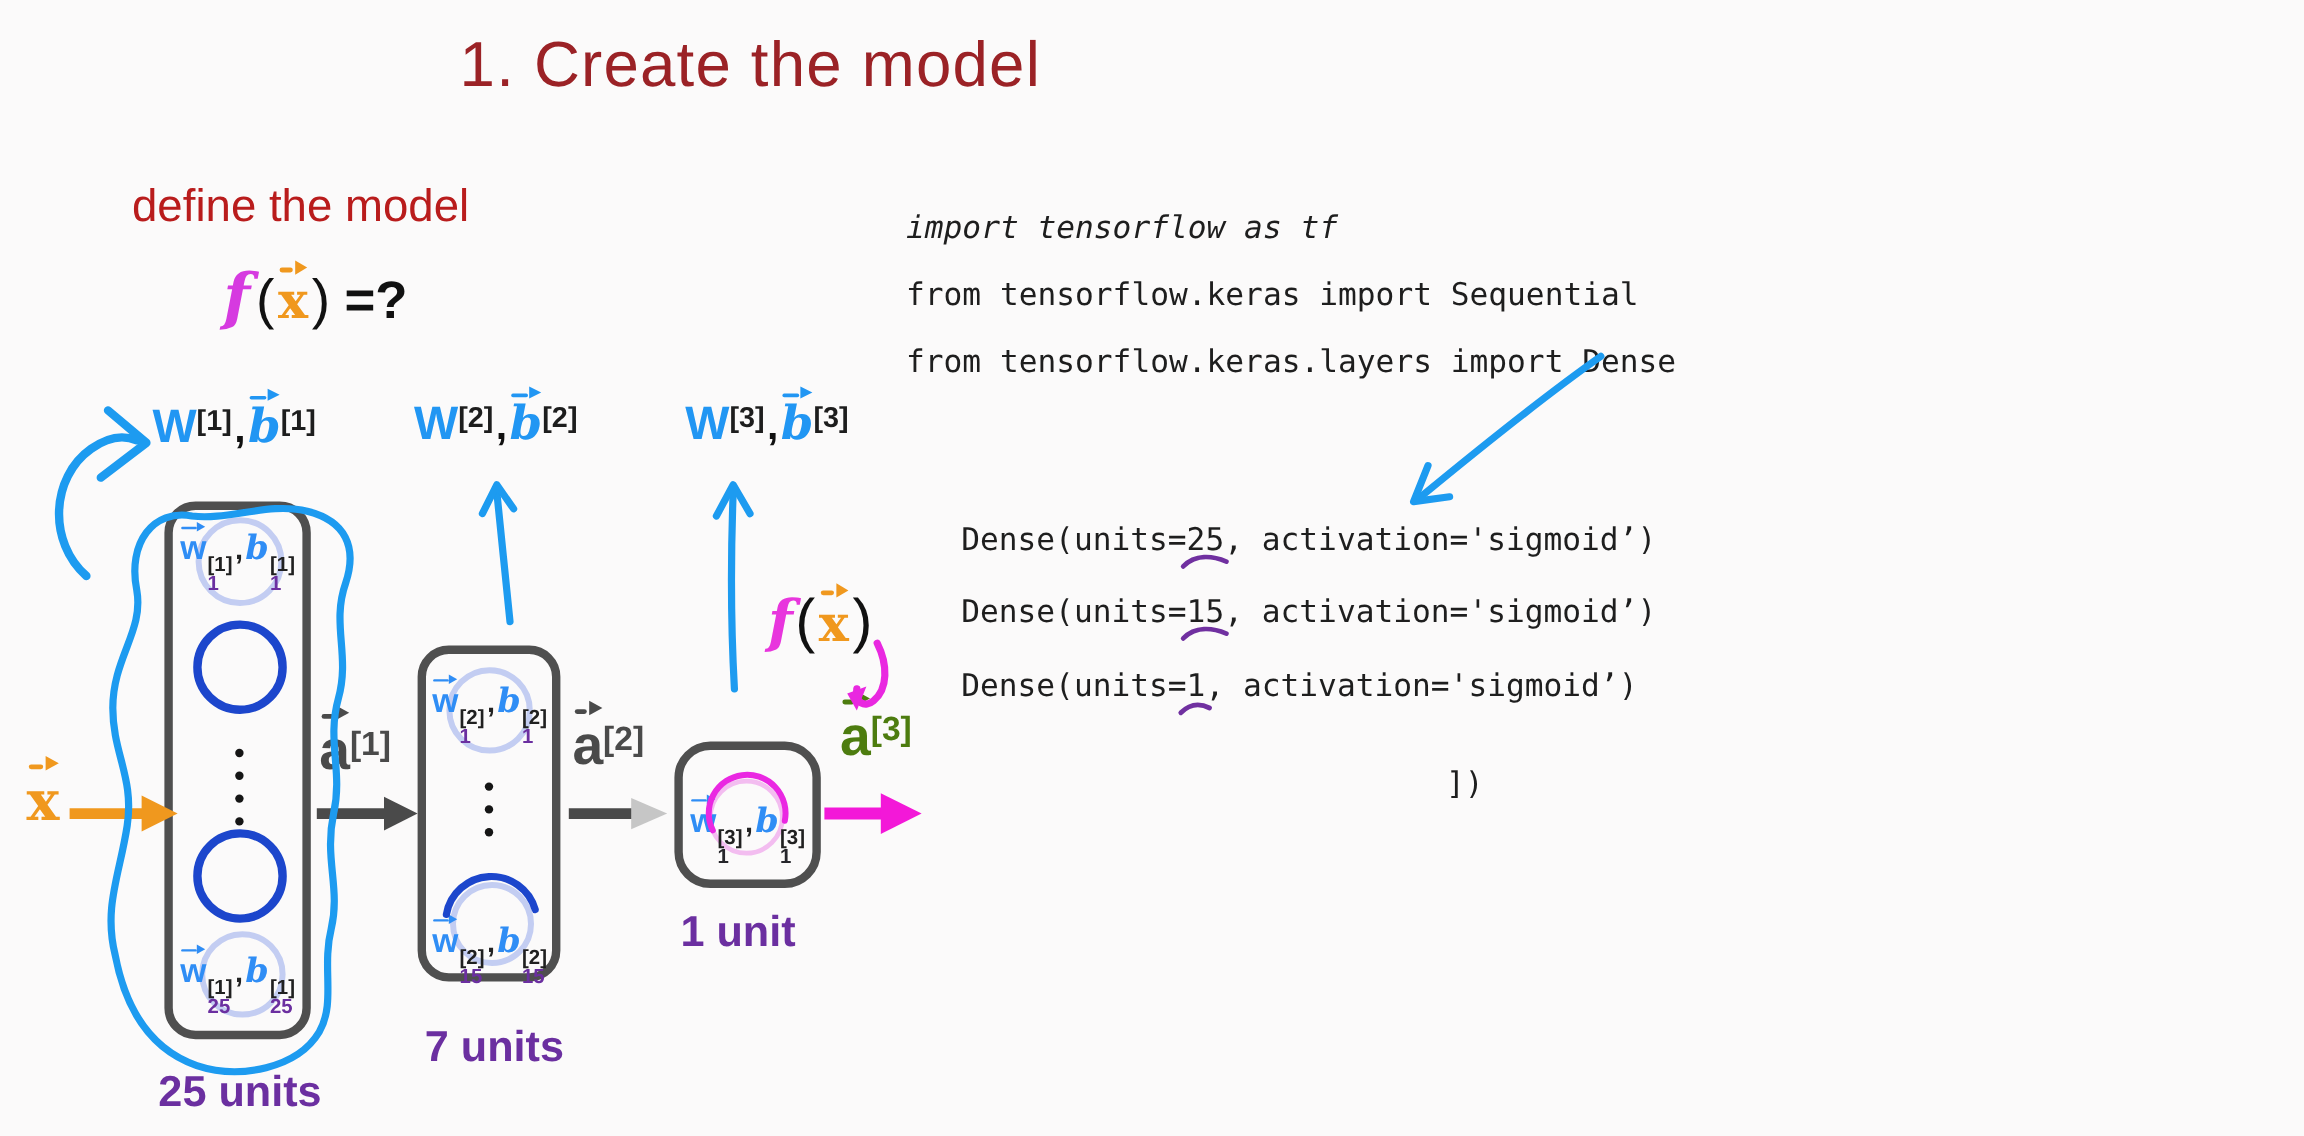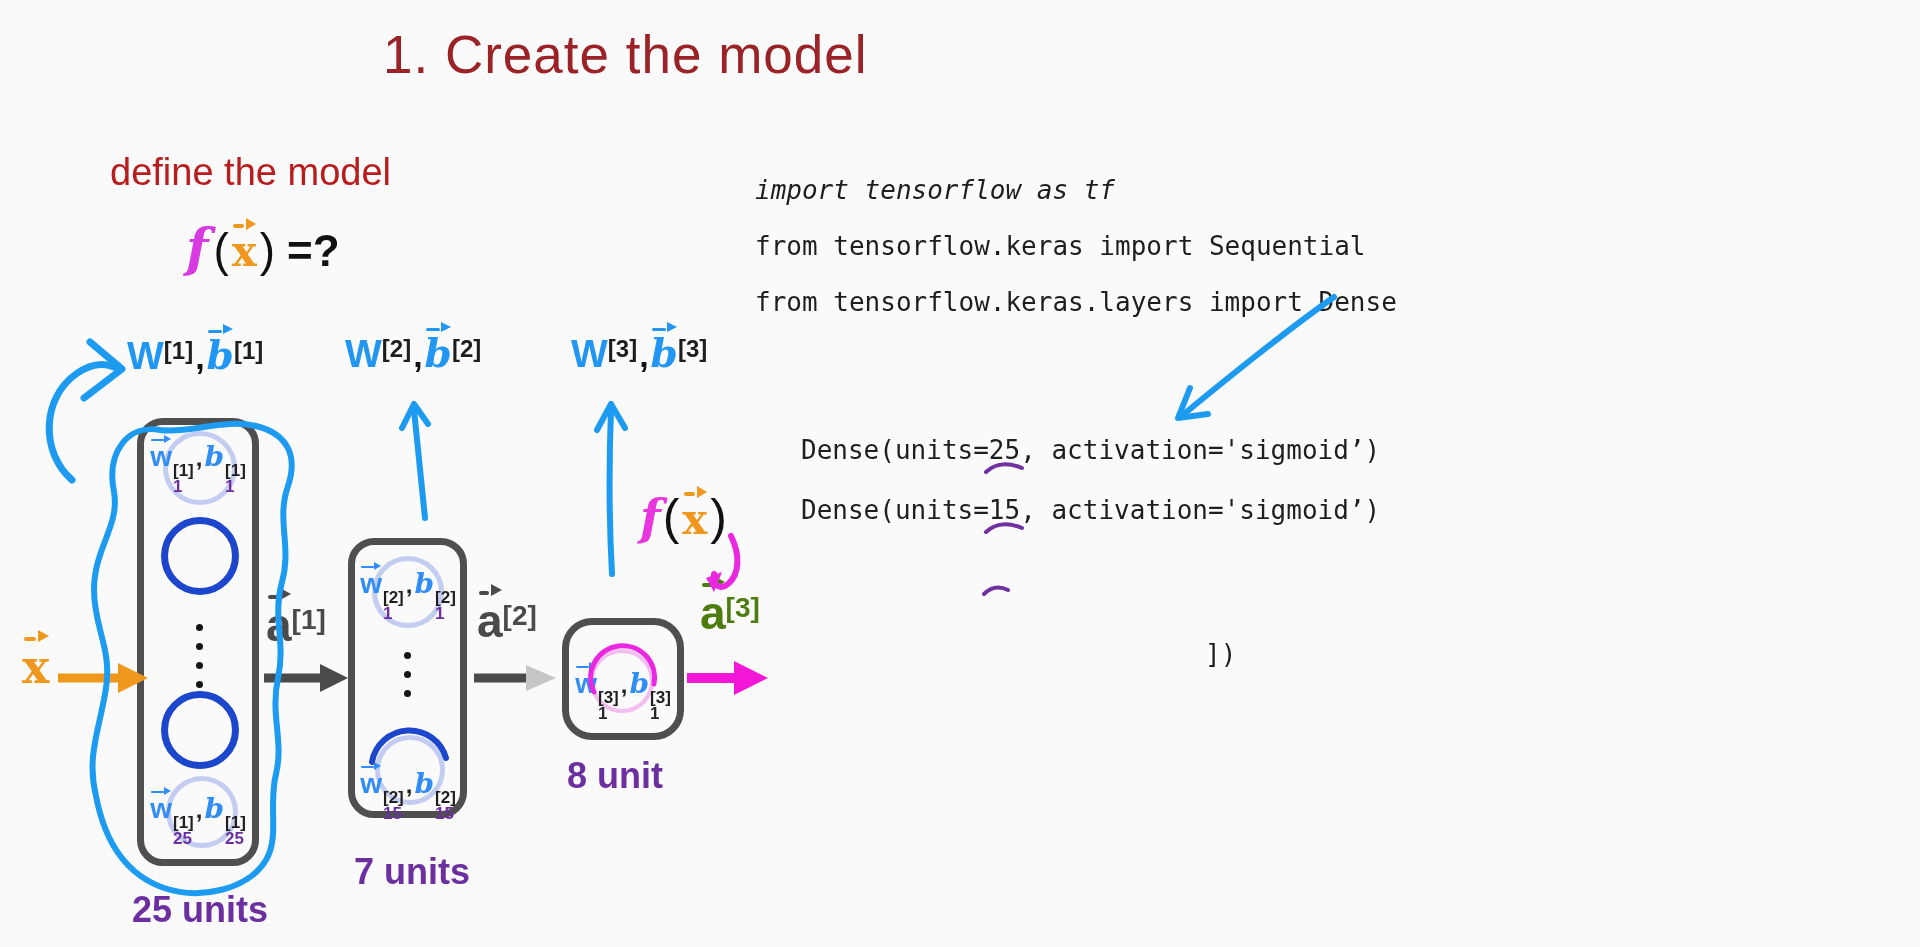--- a/index.html
+++ b/index.html
@@ -205,34 +205,35 @@
   </div>
   <div class="act-label" style="left:477px; top:598px;">
     <span class="aa vec">a</span><sup class="asup">[2]</sup>
   </div>
   <div class="act-label act-magenta" style="left:700px; top:590px;">
     <span class="aa vec">a</span><sup class="asup">[3]</sup>
   </div>
 
   <div class="units-label" style="left:118px; top:892px; width:164px;">25 units</div>
   <div class="units-label" style="left:336px; top:854px; width:152px;">7 units</div>
-  <div class="units-label" style="left:556px; top:758px; width:118px;">8 unit</div>
+  <div class="units-label" style="left:556px; top:758px; width:118px;">1 unit</div>
 
   <div class="input-x vec">x</div>
 
   <div class="fx">
     <span class="fx-f serif-i">f</span><span class="fx-paren">(</span><span class="fx-x vec">x</span><span class="fx-paren">)</span>
   </div>
 
   <div class="code-line" style="top:176px;font-style:italic;">import tensorflow as tf</div>
   <div class="code-line" style="top:232px;">from tensorflow.keras import Sequential</div>
   <div class="code-line" style="top:288px;">from tensorflow.keras.layers import Dense</div>
 
   <div class="code-line indent" style="top:436px;"><span>Dense(units=</span><span class="units-num">25</span><span>, activation='sigmoid’)</span></div>
   <div class="code-line indent" style="top:496px;"><span>Dense(units=</span><span class="units-num">15</span><span>, activation='sigmoid’)</span></div>
+  <div class="code-line indent" style="top:558px;"><span>Dense(units=</span><span class="units-num">1</span><span>, activation='sigmoid’)</span></div>
 
   <div class="code-line code-close" style="top:640px;">])</div>
 
   <svg class="overlay" width="1920" height="947" viewBox="0 0 1920 947">
 
     <g>
       <line x1="58" y1="678" x2="120" y2="678" stroke="#f0981e" stroke-width="9"></line>
       <polygon points="118,663 148,678 118,693" fill="#f0981e"></polygon>
     </g>
 

